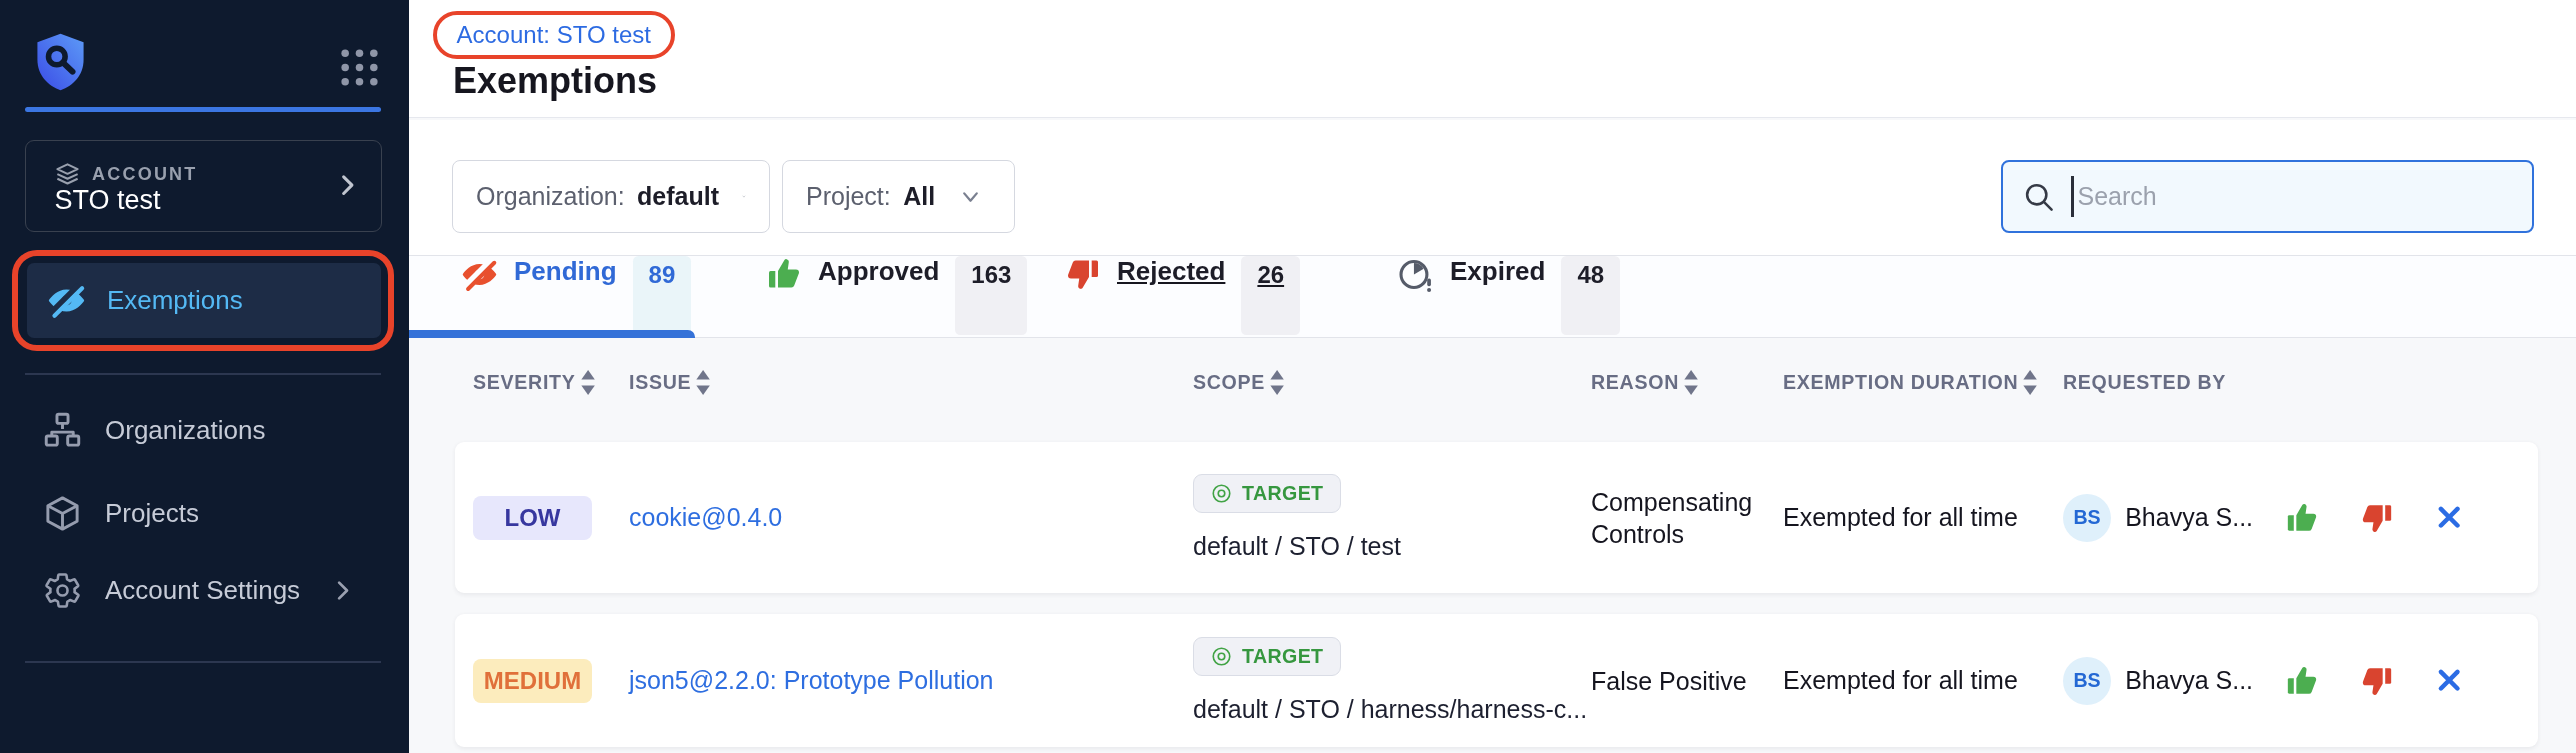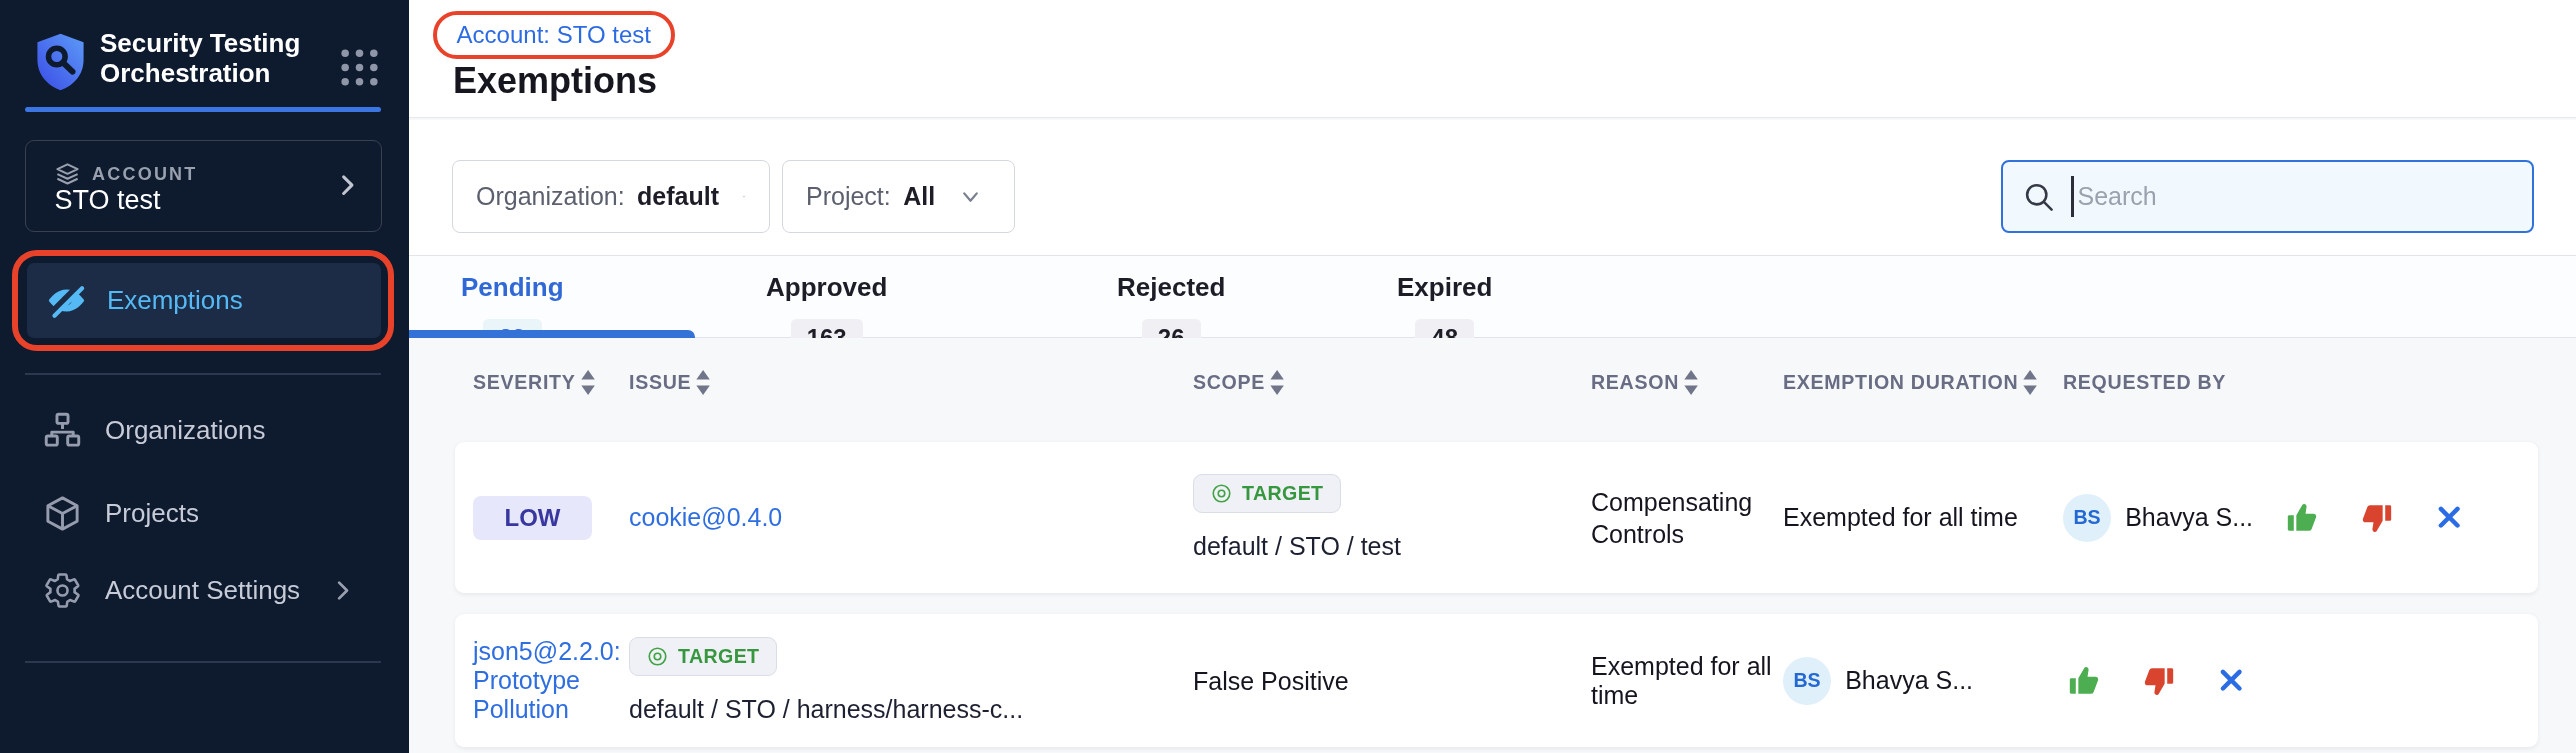--- a/index.html
+++ b/index.html
@@ -46,28 +46,28 @@
   .chip-org { left:43px; width:318px; }
   .chip-proj { left:373px; width:233px; }
 
   .search-box { position:absolute; left:1592px; top:40px; width:533px; height:73px; border:2.7px solid #3072dc; border-radius:8px; background:#f2f9fe; display:flex; align-items:center; padding:0 18px; }
   .search-box .caret { width:2.7px; height:41px; background:#2a2f3a; margin-left:14.2px; }
   .search-input { border:none; outline:none; background:transparent; font-size:25px; color:#1d1d28; width:427px; margin-left:3.6px; font-family:"Liberation Sans", sans-serif; }
   .search-input::placeholder { color:#9ba1ad; }
 
   
   .tab-bar { position:absolute; left:409px; top:255px; width:2167px; height:83px; background:#fcfdff; border-top:1.8px solid #e2e4ea; border-bottom:1.8px solid #e2e4ea; }
-  .tab { position:absolute; top:0; height:79px; display:flex; align-items:center; gap:16px; cursor:pointer;flex-direction:column; }
+  .tab { position:absolute; top:0; height:79px; display:flex; gap:16px; cursor:pointer; }
   .tab-label { font-size:26px; font-weight:bold; color:#1d1d28; }
   .tab-count { font-size:24px; font-weight:bold; color:#1d1d28; background:#f0f0f4; border-radius:5.3px; padding:5.3px 16px; }
   .tab-pending  { left:52px; }
   .tab-pending .tab-label, .tab-pending .tab-count { color:#3069d6; }
   .tab-pending .tab-count { background:#eaf5f9; }
   .tab-approved { left:357px; }
-  .tab-rejected { left:708px; }
+  .tab-rejected { left:656px;text-decoration:underline; }
   .tab-expired  { left:988px; }
   .tab-underline { position:absolute; left:0; bottom:-1.8px; width:286px; height:9px; background:#3572d8; border-radius:0 7.1px 0 0; }
   .icn-eyeoff-orange { color:#e8502e; }
   .icn-thumb-up { color:#4cae50; }
   .icn-thumb-down { color:#d9442f; }
   .icn-timer { color:#555b69; }
 
   
   .table-area { position:absolute; left:409px; top:338px; width:2167px; height:416px; background:#f7f8fa; }
   .tgrid { display:grid; grid-template-columns:156px 564px 398px 192px 280px 218px 1fr; padding-left:18px; }
@@ -111,21 +111,20 @@
     <defs>
         <linearGradient id="shg" x1="1" y1="0" x2="0" y2="1">
       <stop offset="0" stop-color="#5d9bf7"></stop>
           <stop offset="1" stop-color="#3a4be6"></stop>
     </linearGradient>
       </defs>
     <path d="M12 0.8 L22 4.4 V12 c0 6.6-4.4 11.2-10 13.2 C6.4 23.2 2 18.6 2 12 V4.4 Z" fill="url(#shg)"></path>
     <circle cx="10.4" cy="10.6" r="3.6" fill="none" stroke="#0e1a2e" stroke-width="2.4"></circle>
     <line x1="13.1" y1="13.3" x2="17.2" y2="17.2" stroke="#0e1a2e" stroke-width="2.6" stroke-linecap="round"></line>
   </svg>
-  <div class="app-title">Security Testing Orchestration</div>
   <svg class="grid-icon" width="43" height="43" viewBox="0 0 24 24">
     <g fill="currentColor">
       <circle cx="4" cy="4" r="2.1"></circle>
         <circle cx="12" cy="4" r="2.1"></circle>
         <circle cx="20" cy="4" r="2.1"></circle>
       <circle cx="4" cy="12" r="2.1"></circle>
         <circle cx="12" cy="12" r="2.1"></circle>
         <circle cx="20" cy="12" r="2.1"></circle>
       <circle cx="4" cy="20" r="2.1"></circle>
         <circle cx="12" cy="20" r="2.1"></circle>
@@ -353,20 +352,23 @@
               <line x1="19" y1="5" x2="5" y2="19"></line>
           </svg>
         </span>
       </div>
     </div>
   </div>
 
   <div class="row-card row-2">
     <div class="tgrid" style="height:100%;">
       <div class="cell">
+        <span class="sev-badge sev-medium">MEDIUM</span>
+      </div>
+      <div class="cell">
         <span class="issue-link">json5@2.2.0: Prototype Pollution</span>
       </div>
       <div class="cell scope-cell">
         <span class="target-chip">
           <svg class="icn" width="23" height="23" viewBox="0 0 24 24" fill="none" stroke="currentColor" stroke-width="1.7">
             <circle cx="12" cy="12" r="8.6"></circle>
               <circle cx="12" cy="12" r="3.4"></circle>
           </svg>
           <span class="txt">TARGET</span>
         </span>

